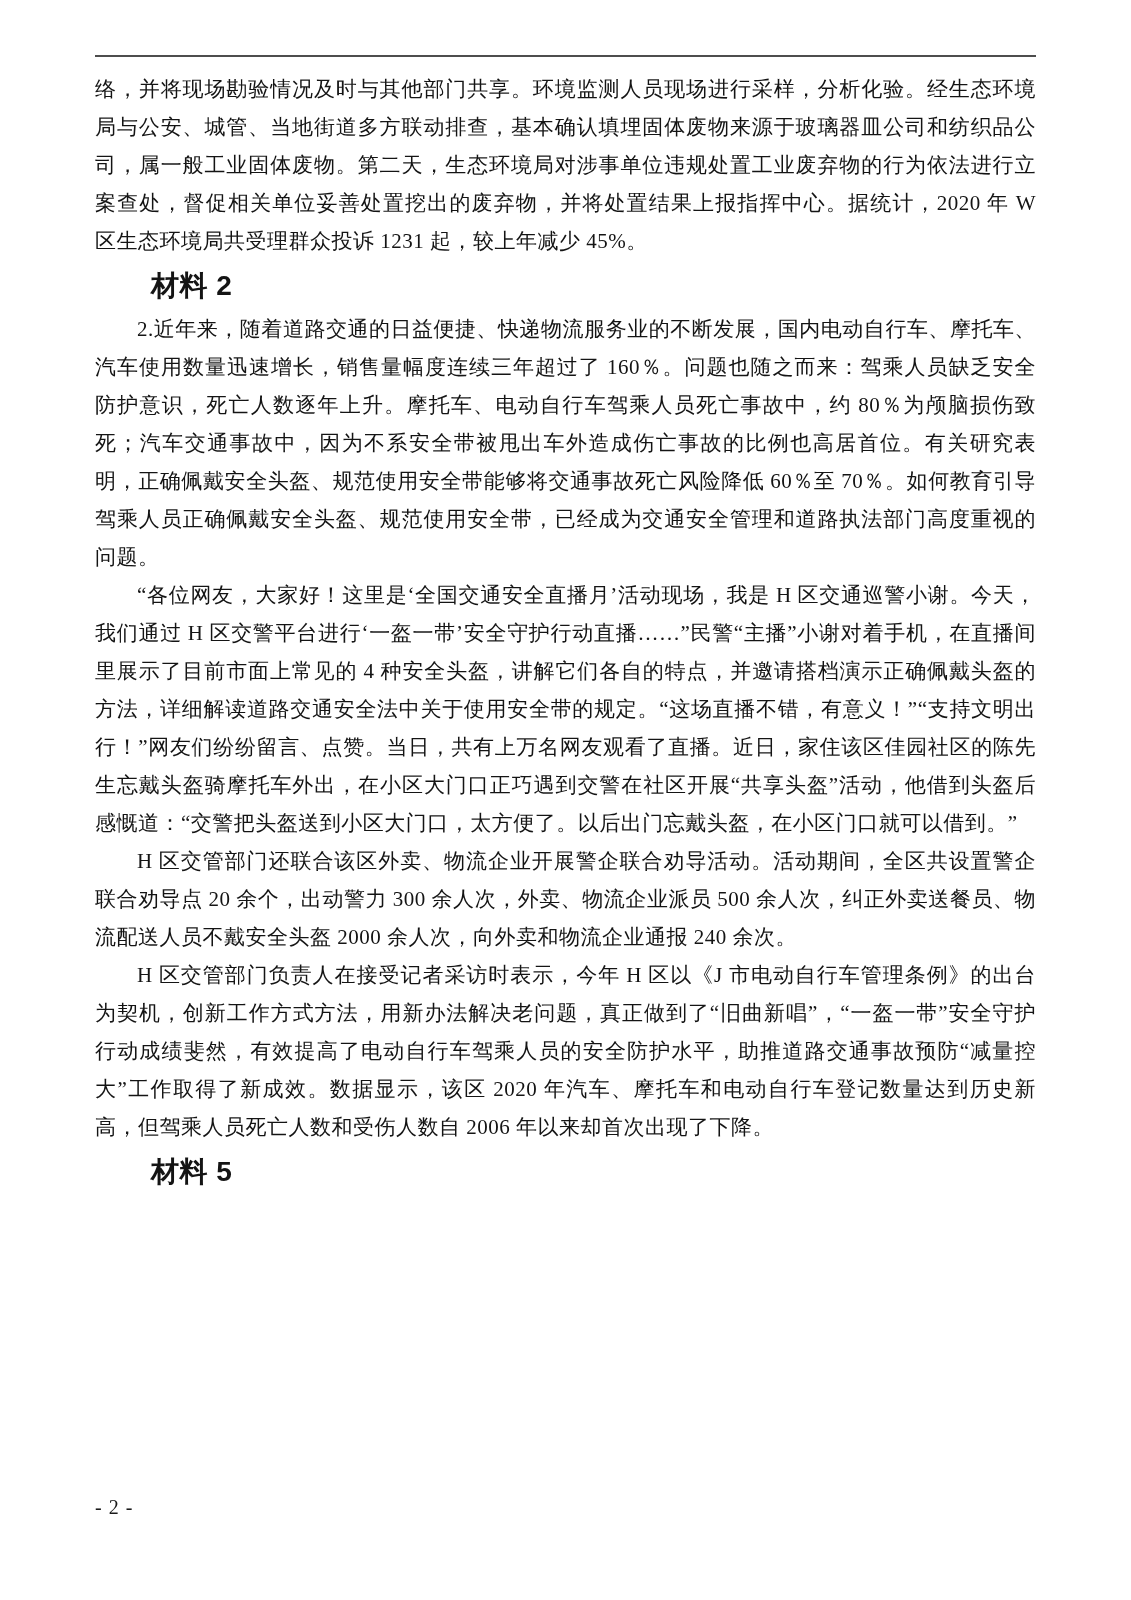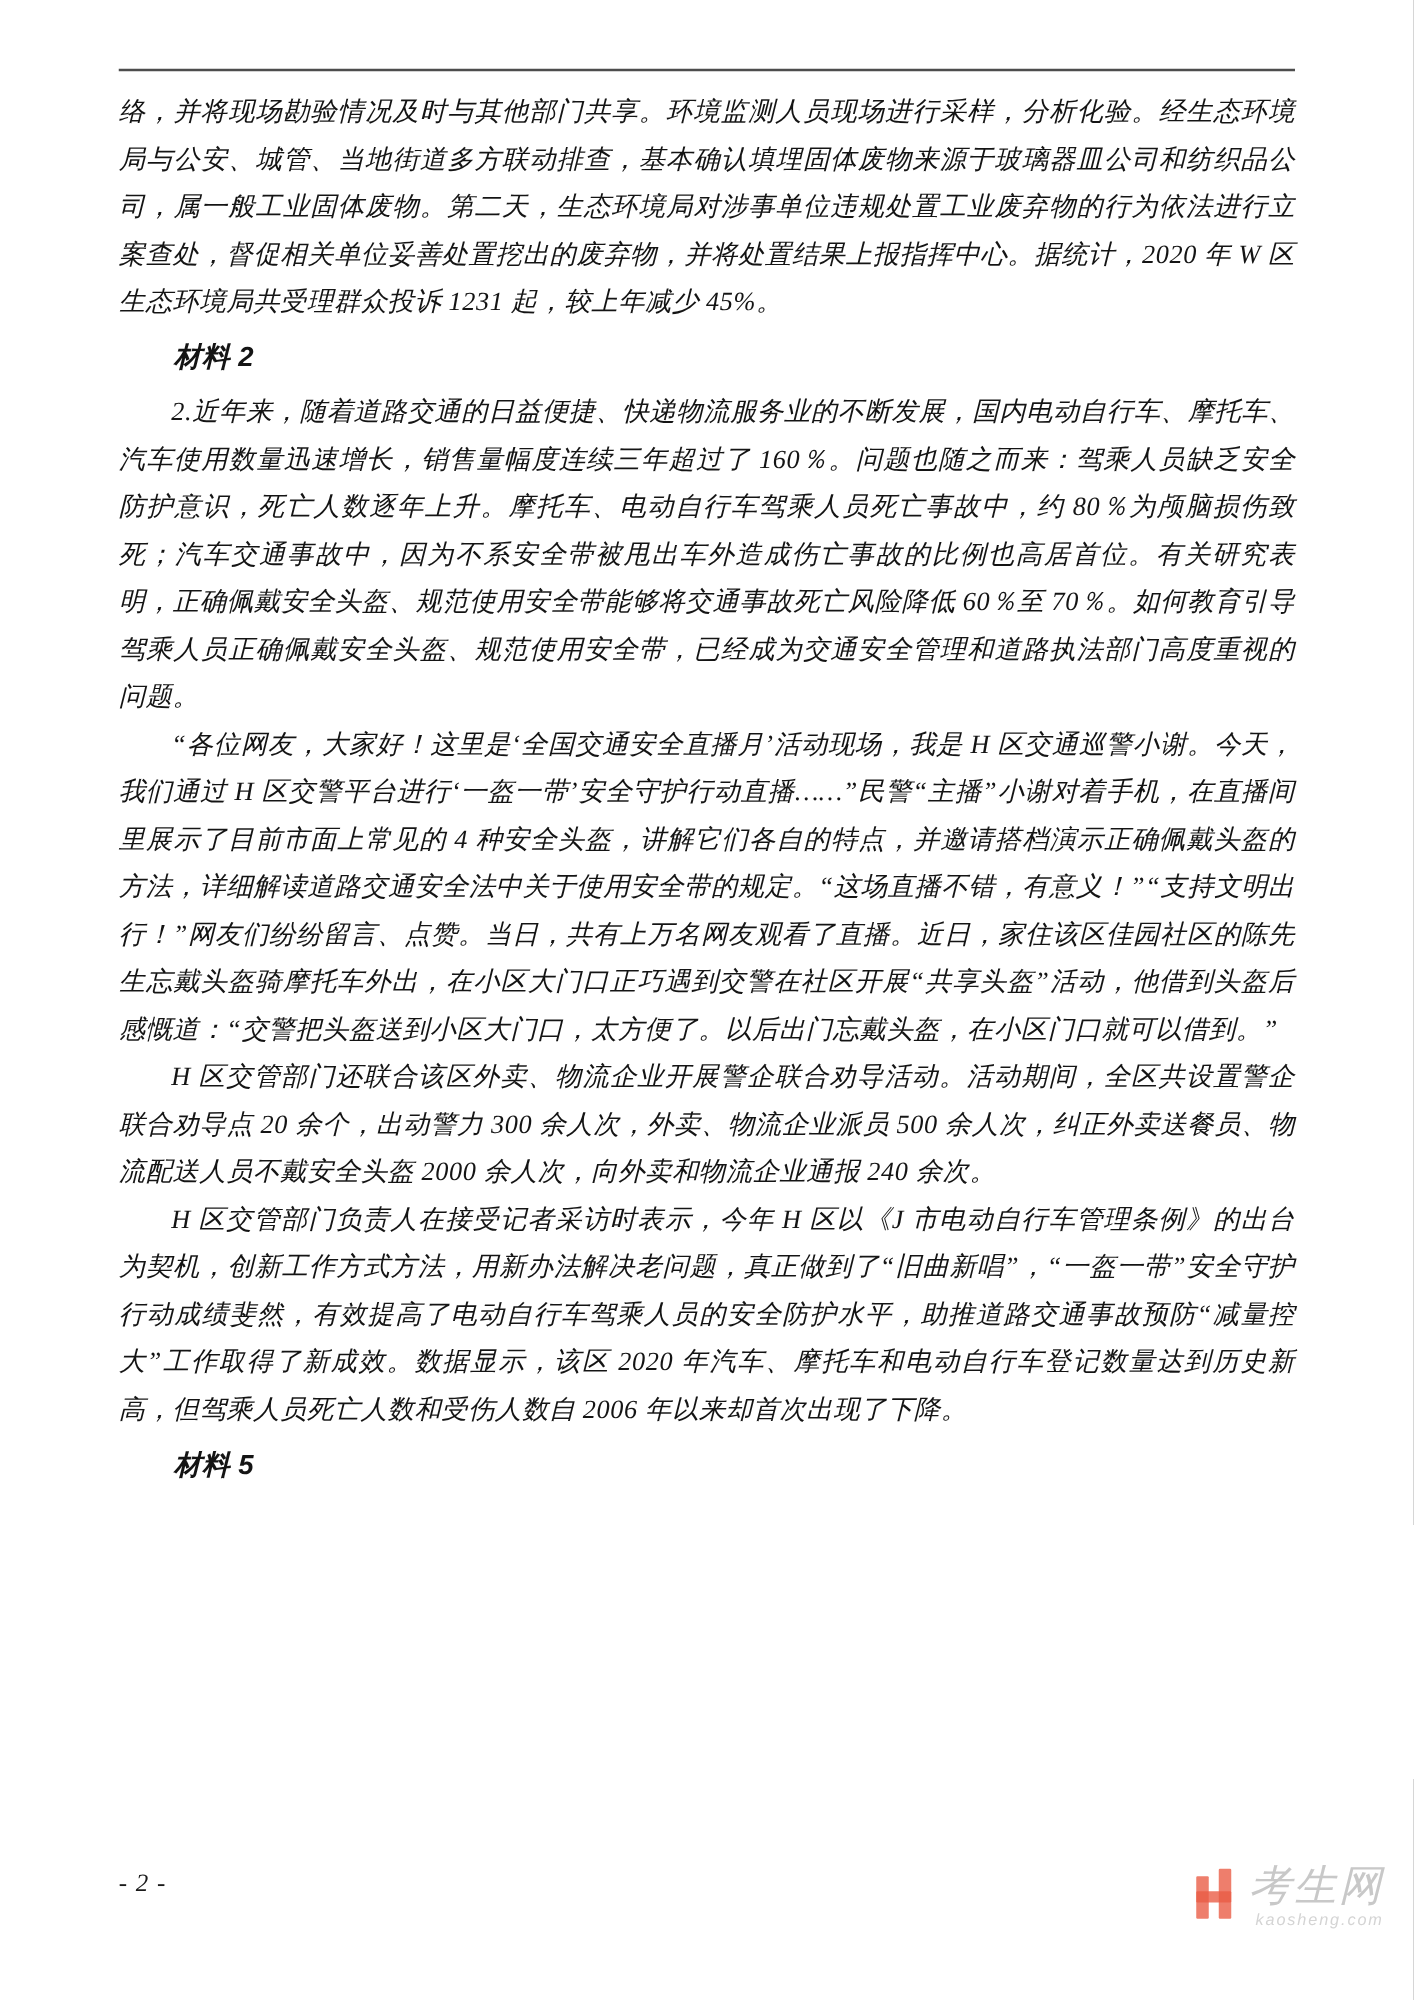--- a/index.html
+++ b/index.html
@@ -5,21 +5,20 @@
   html, body { margin: 0; padding: 0; background: #9b9b9b; }
   .page {
     position: relative;
     width: 1131px;
     height: 1600px;
     margin: 0 auto;
     background: #ffffff;
     overflow: hidden;
     font-family: "Liberation Serif", "DejaVu Serif", serif;
     color: #141414;
-    font-style: italic;
   }
   .header-rule {
     position: absolute;
     left: 95px;
     right: 95px;
     top: 55px;
     height: 0;
     border-top: 2px solid #4d4d4d;
   }
   .content {
@@ -29,21 +28,21 @@
     top: 70px;
     font-size: 21px;
     line-height: 38px;
     text-align: justify;
     letter-spacing: 0.5px;
   }
   .content p { margin: 0; text-indent: 2em; }
   .content p.no-indent { text-indent: 0; }
   .heading {
     font-family: "Liberation Sans", "DejaVu Sans", sans-serif;
-    font-size: 22px;
+    font-size: 28px;
     font-weight: 700;
     margin: 7px 0 5px 0;
     text-indent: 2em;
     line-height: 38px;
   }
   .page-number {
     position: absolute;
     left: 95px;
     top: 1496px;
     font-size: 20px;
@@ -103,25 +102,14 @@
     <h2 class="heading">材料 2</h2>
     <p>2.近年来，随着道路交通的日益便捷、快递物流服务业的不断发展，国内电动自行车、摩托车、汽车使用数量迅速增长，销售量幅度连续三年超过了 160％。问题也随之而来：驾乘人员缺乏安全防护意识，死亡人数逐年上升。摩托车、电动自行车驾乘人员死亡事故中，约 80％为颅脑损伤致死；汽车交通事故中，因为不系安全带被甩出车外造成伤亡事故的比例也高居首位。有关研究表明，正确佩戴安全头盔、规范使用安全带能够将交通事故死亡风险降低 60％至 70％。如何教育引导驾乘人员正确佩戴安全头盔、规范使用安全带，已经成为交通安全管理和道路执法部门高度重视的问题。</p>
     <p>“各位网友，大家好！这里是‘全国交通安全直播月’活动现场，我是 H 区交通巡警小谢。今天，我们通过 H 区交警平台进行‘一盔一带’安全守护行动直播……”民警“主播”小谢对着手机，在直播间里展示了目前市面上常见的 4 种安全头盔，讲解它们各自的特点，并邀请搭档演示正确佩戴头盔的方法，详细解读道路交通安全法中关于使用安全带的规定。“这场直播不错，有意义！”“支持文明出行！”网友们纷纷留言、点赞。当日，共有上万名网友观看了直播。近日，家住该区佳园社区的陈先生忘戴头盔骑摩托车外出，在小区大门口正巧遇到交警在社区开展“共享头盔”活动，他借到头盔后感慨道：“交警把头盔送到小区大门口，太方便了。以后出门忘戴头盔，在小区门口就可以借到。”</p>
     <p>H 区交管部门还联合该区外卖、物流企业开展警企联合劝导活动。活动期间，全区共设置警企联合劝导点 20 余个，出动警力 300 余人次，外卖、物流企业派员 500 余人次，纠正外卖送餐员、物流配送人员不戴安全头盔 2000 余人次，向外卖和物流企业通报 240 余次。</p>
     <p>H 区交管部门负责人在接受记者采访时表示，今年 H 区以《J 市电动自行车管理条例》的出台为契机，创新工作方式方法，用新办法解决老问题，真正做到了“旧曲新唱”，“一盔一带”安全守护行动成绩斐然，有效提高了电动自行车驾乘人员的安全防护水平，助推道路交通事故预防“减量控大”工作取得了新成效。数据显示，该区 2020 年汽车、摩托车和电动自行车登记数量达到历史新高，但驾乘人员死亡人数和受伤人数自 2006 年以来却首次出现了下降。</p>
     <h2 class="heading">材料 5</h2>
   </div>
 
   <div class="page-number">- 2 -</div>
 
-  <div class="watermark">
-    <span class="wm-logo">
-      <span class="bar b1"></span>
-      <span class="mid"></span>
-      <span class="bar b2"></span>
-    </span>
-    <span class="wm-main">
-      <span class="wm-text">考生网</span>
-      <span class="wm-sub">kaosheng.com</span>
-    </span>
-  </div>
 
 </div>
 
 </body></html>

